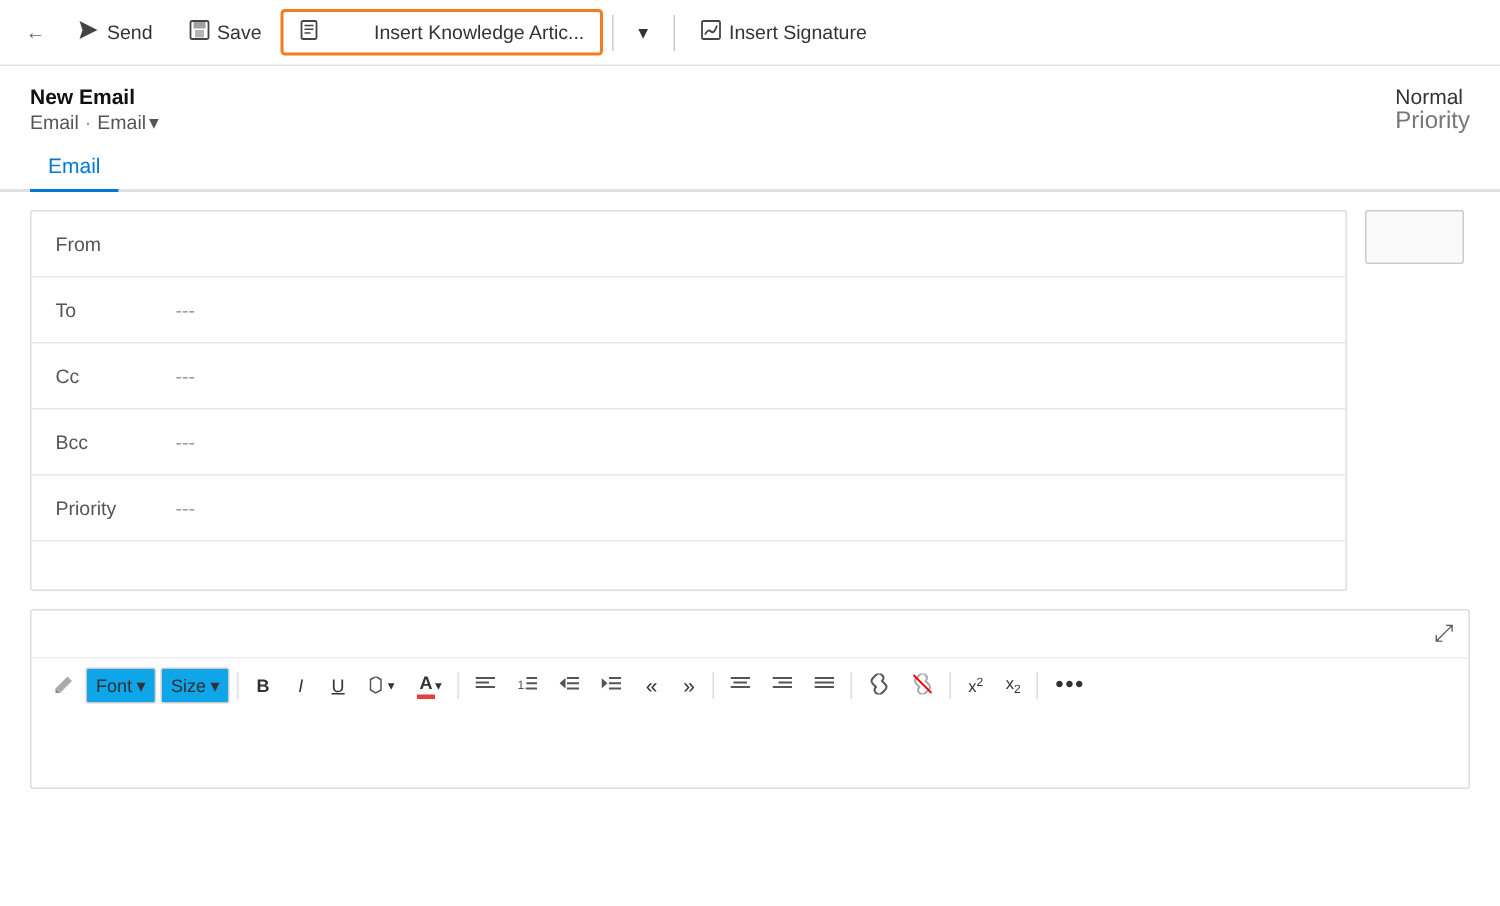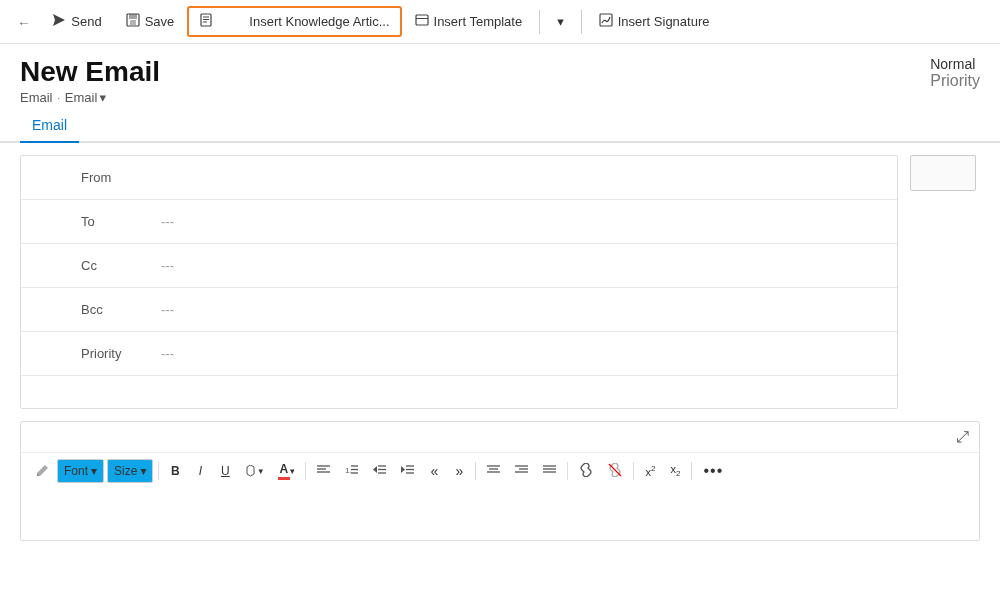--- a/index.html
+++ b/index.html
@@ -50,21 +50,21 @@
     }
 
     
     .header {
       display: flex;
       justify-content: space-between;
       align-items: flex-start;
       padding: 12px 20px 4px 20px;
     }
     .header-left .page-title {
-      font-size: 28px;
+      font-size: 14px;
       font-weight: 600;
       color: #111;
     }
     .header-left .subtitle {
       display: flex;
       align-items: center;
       gap: 4px;
       font-size: 13px;
       color: #555;
       margin-top: 2px;
@@ -123,21 +123,20 @@
       padding: 10px 16px;
       border-bottom: 1px solid #e8e8e8;
       min-height: 44px;
     }
     .form-row:last-child { border-bottom: none; }
     .form-label {
       width: 80px;
       color: #555;
       font-size: 13px;
       flex-shrink: 0;
-      margin-left: 44px;
     }
     .form-value {
       color: #333;
       font-size: 13px;
     }
     .form-value.link {
       color: #0078d4;
       display: flex;
       align-items: center;
       gap: 6px;
@@ -257,29 +256,20 @@
       <svg width="14" height="14" viewBox="0 0 14 14">
           <rect x="2" y="1" width="10" height="12" rx="1" fill="none" stroke="#444" stroke-width="1.2"></rect>
           <line x1="4" y1="4" x2="10" y2="4" stroke="#444" stroke-width="1"></line>
           <line x1="4" y1="6.5" x2="10" y2="6.5" stroke="#444" stroke-width="1"></line>
           <line x1="4" y1="9" x2="8" y2="9" stroke="#444" stroke-width="1"></line>
         </svg>
     </span>
     <span>Insert Knowledge Artic...</span>
   </button>
 
-  <button class="toolbar-btn">
-    <span>
-      <svg width="14" height="14" viewBox="0 0 14 14">
-          <rect x="1" y="2" width="12" height="10" rx="1" fill="none" stroke="#444" stroke-width="1.2"></rect>
-          <line x1="1" y1="5.5" x2="13" y2="5.5" stroke="#444" stroke-width="1"></line>
-        </svg>
-    </span>
-    <span>Insert Template</span>
-  </button>
 
   <div class="toolbar-separator"></div>
 
   <button class="toolbar-btn">
     <span>▾</span>
   </button>
 
   <div class="toolbar-separator"></div>
 
   <button class="toolbar-btn">

